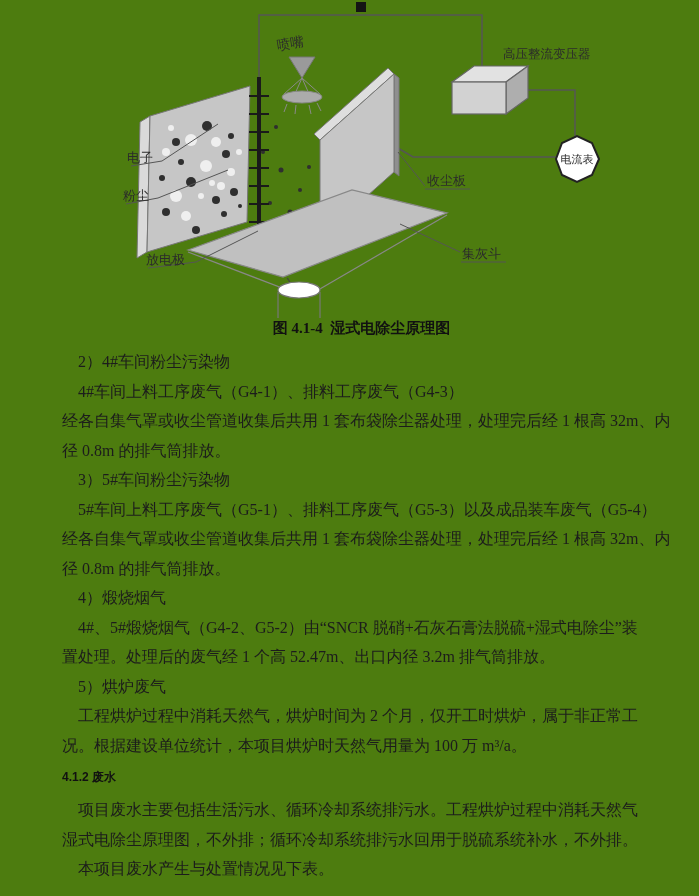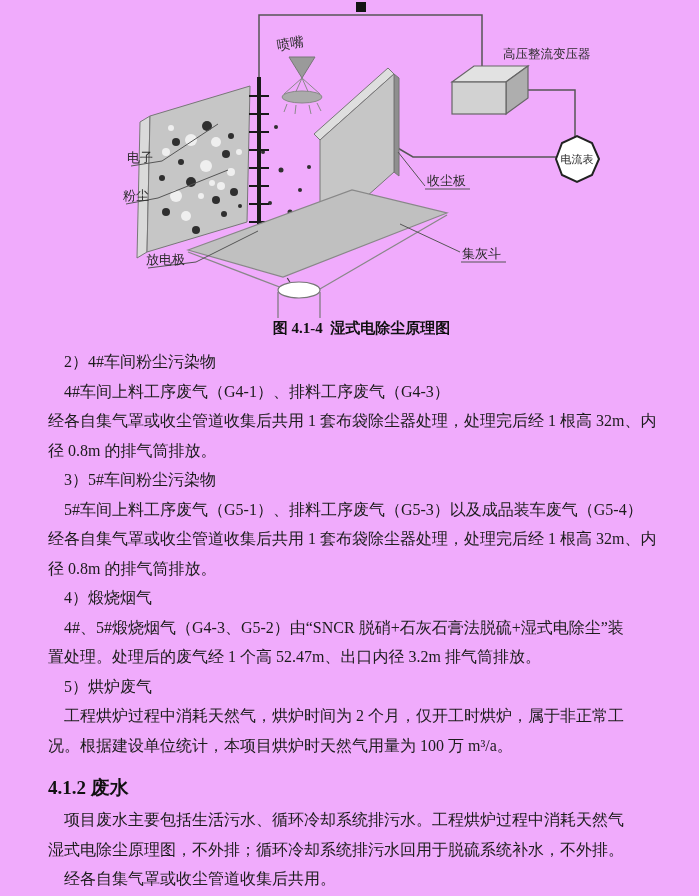--- a/index.html
+++ b/index.html
@@ -1,33 +1,33 @@
 <!DOCTYPE html>
 <html><head>
 <meta charset="utf-8">
 <style>
   html,body{margin:0;padding:0;background:#fff;}
   .page{
-    position:relative;width:699px;height:896px;background:#f0abfc;
+    position:relative;width:699px;height:896px;background:#4d7c0f;
     font-family:"Liberation Serif","DejaVu Serif",serif;color:#1c1c1c;
     overflow:hidden;
   }
   .diagram{position:absolute;top:0;left:0;}
   .diagram text{font-family:"Liberation Serif","DejaVu Serif",serif;fill:#2b2b2b;}
   .caption{
     position:absolute;top:319px;left:12px;width:699px;text-align:center;
     font-weight:bold;font-size:15px;white-space:pre;color:#111;
   }
-  .bodytext{position:absolute;top:347px;left:48px;width:614px;font-size:16px;}
+  .bodytext{position:absolute;top:347px;left:62px;width:614px;font-size:16px;}
   .ln{line-height:29.5px;white-space:pre;}
   .ind{padding-left:16px;}
   .hd{
-    font-family:Liberation Serif, serif;
-    font-weight:bold;font-size:19px;line-height:27px;
-    margin:14px 0 4px 0;white-space:pre;color:#111;
+    font-family:Liberation Sans, sans-serif;
+    font-weight:bold;font-size:12px;line-height:27px;
+    margin:4px 0 4px 0;white-space:pre;color:#111;
   }
 </style>
 </head>
 <body>
 
 <div class="page">
 
   <svg class="diagram" width="699" height="318" viewBox="0 0 699 318">
 
     <g fill="none" stroke="#555" stroke-width="1.5">
@@ -168,24 +168,24 @@
   <div class="bodytext">
     <div class="ln ind">2）4#车间粉尘污染物</div>
     <div class="ln ind">4#车间上料工序废气（G4-1）、排料工序废气（G4-3）</div>
     <div class="ln">经各自集气罩或收尘管道收集后共用 1 套布袋除尘器处理，处理完后经 1 根高 32m、内</div>
     <div class="ln">径 0.8m 的排气筒排放。</div>
     <div class="ln ind">3）5#车间粉尘污染物</div>
     <div class="ln ind">5#车间上料工序废气（G5-1）、排料工序废气（G5-3）以及成品装车废气（G5-4）</div>
     <div class="ln">经各自集气罩或收尘管道收集后共用 1 套布袋除尘器处理，处理完后经 1 根高 32m、内</div>
     <div class="ln">径 0.8m 的排气筒排放。</div>
     <div class="ln ind">4）煅烧烟气</div>
-    <div class="ln ind">4#、5#煅烧烟气（G4-3、G5-2）由“SNCR 脱硝+石灰石膏法脱硫+湿式电除尘”装</div>
+    <div class="ln ind">4#、5#煅烧烟气（G4-2、G5-2）由“SNCR 脱硝+石灰石膏法脱硫+湿式电除尘”装</div>
     <div class="ln">置处理。处理后的废气经 1 个高 52.47m、出口内径 3.2m 排气筒排放。</div>
     <div class="ln ind">5）烘炉废气</div>
     <div class="ln ind">工程烘炉过程中消耗天然气，烘炉时间为 2 个月，仅开工时烘炉，属于非正常工</div>
     <div class="ln">况。根据建设单位统计，本项目烘炉时天然气用量为 100 万 m³/a。</div>
     <div class="hd">4.1.2 废水</div>
     <div class="ln ind">项目废水主要包括生活污水、循环冷却系统排污水。工程烘炉过程中消耗天然气</div>
     <div class="ln">湿式电除尘原理图，不外排；循环冷却系统排污水回用于脱硫系统补水，不外排。</div>
-    <div class="ln ind">经各自集气罩或收尘管道收集后共用。</div>
+    <div class="ln ind">本项目废水产生与处置情况见下表。</div>
   </div>
 
 </div>
 
 </body></html>

